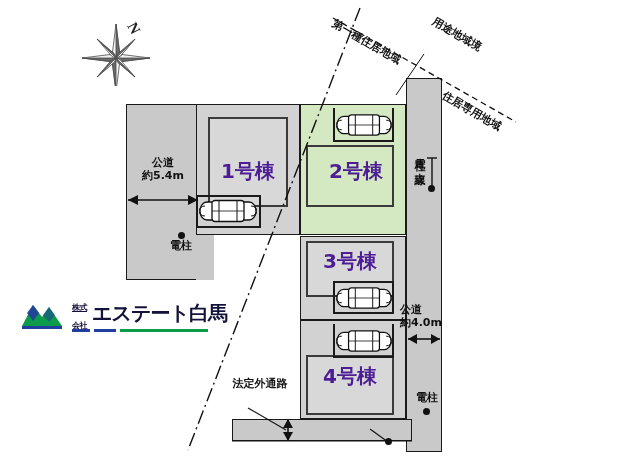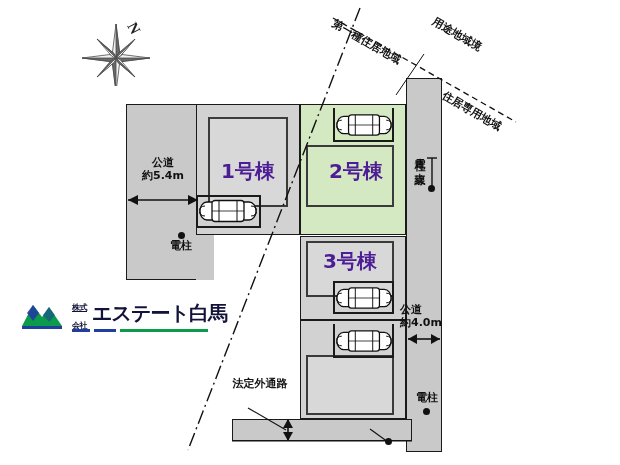--- a/index.html
+++ b/index.html
@@ -236,20 +236,21 @@
       <line x1="20" y1="2.5" x2="20" y2="23.5" stroke="#111" stroke-width="1"></line>
       <line x1="38" y1="2.5" x2="38" y2="23.5" stroke="#111" stroke-width="1"></line>
       <line x1="13" y1="13" x2="45" y2="13" stroke="#111" stroke-width="0.8"></line>
       <path d="M6 8 a6 5 0 0 0 0 10" fill="none" stroke="#111" stroke-width="1"></path>
       <path d="M52 8 a6 5 0 0 1 0 10" fill="none" stroke="#111" stroke-width="1"></path>
     </svg>
   </div>
 
   <div class="abs site-plot" style="left:300px; top:320px; width:106px; height:99px;"></div>
   <div class="abs house" style="left:306px; top:355px; width:88px; height:60px;"></div>
+  <div class="abs plot-label" style="left:306px; top:363px; width:88px; text-align:center;">4号棟</div>
 
   <div class="abs car-bay" style="left:333px; top:324px; width:61px; height:34px; border-top:none;"></div>
   <div class="abs car" style="left:336px; top:328px;">
     <svg width="56" height="26" viewBox="0 0 58 26">
       <rect x="1" y="4" width="56" height="18" rx="7" ry="9" fill="#ffffff" stroke="#111" stroke-width="1.3"></rect>
       <rect x="13" y="2.5" width="32" height="21" rx="3" fill="#ffffff" stroke="#111" stroke-width="1.3"></rect>
       <line x1="20" y1="2.5" x2="20" y2="23.5" stroke="#111" stroke-width="1"></line>
       <line x1="38" y1="2.5" x2="38" y2="23.5" stroke="#111" stroke-width="1"></line>
       <line x1="13" y1="13" x2="45" y2="13" stroke="#111" stroke-width="0.8"></line>
       <path d="M6 8 a6 5 0 0 0 0 10" fill="none" stroke="#111" stroke-width="1"></path>

